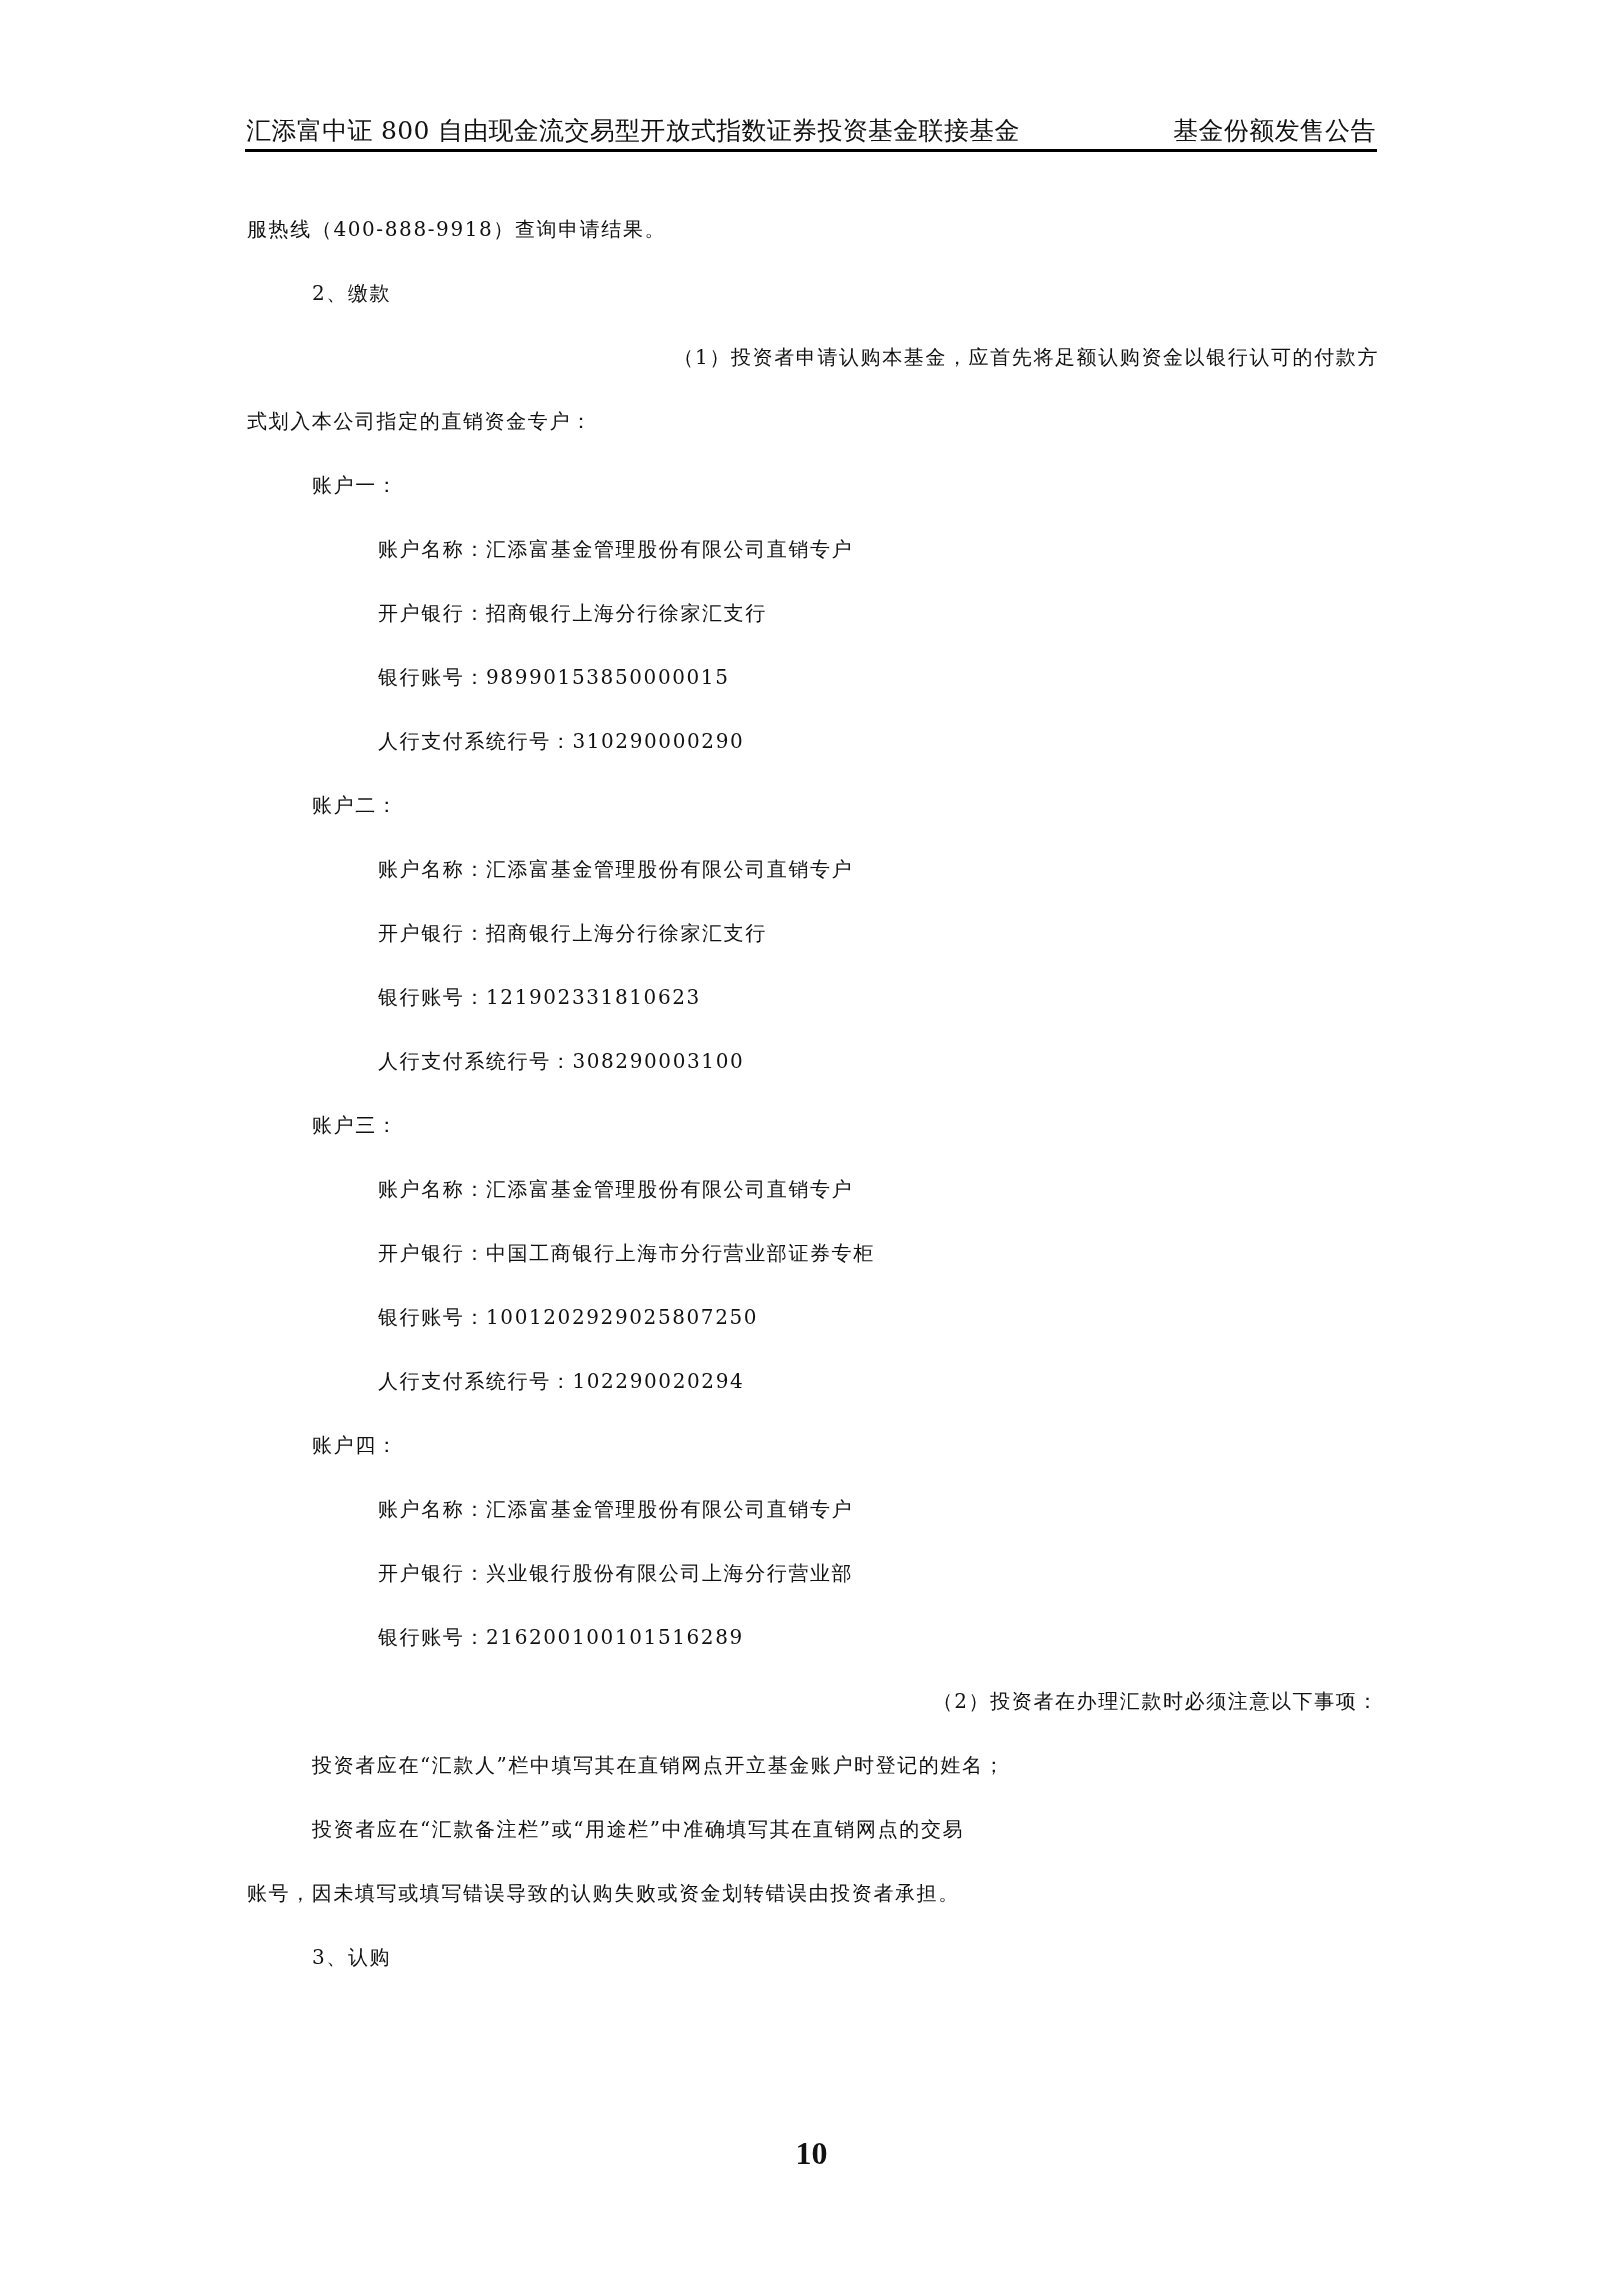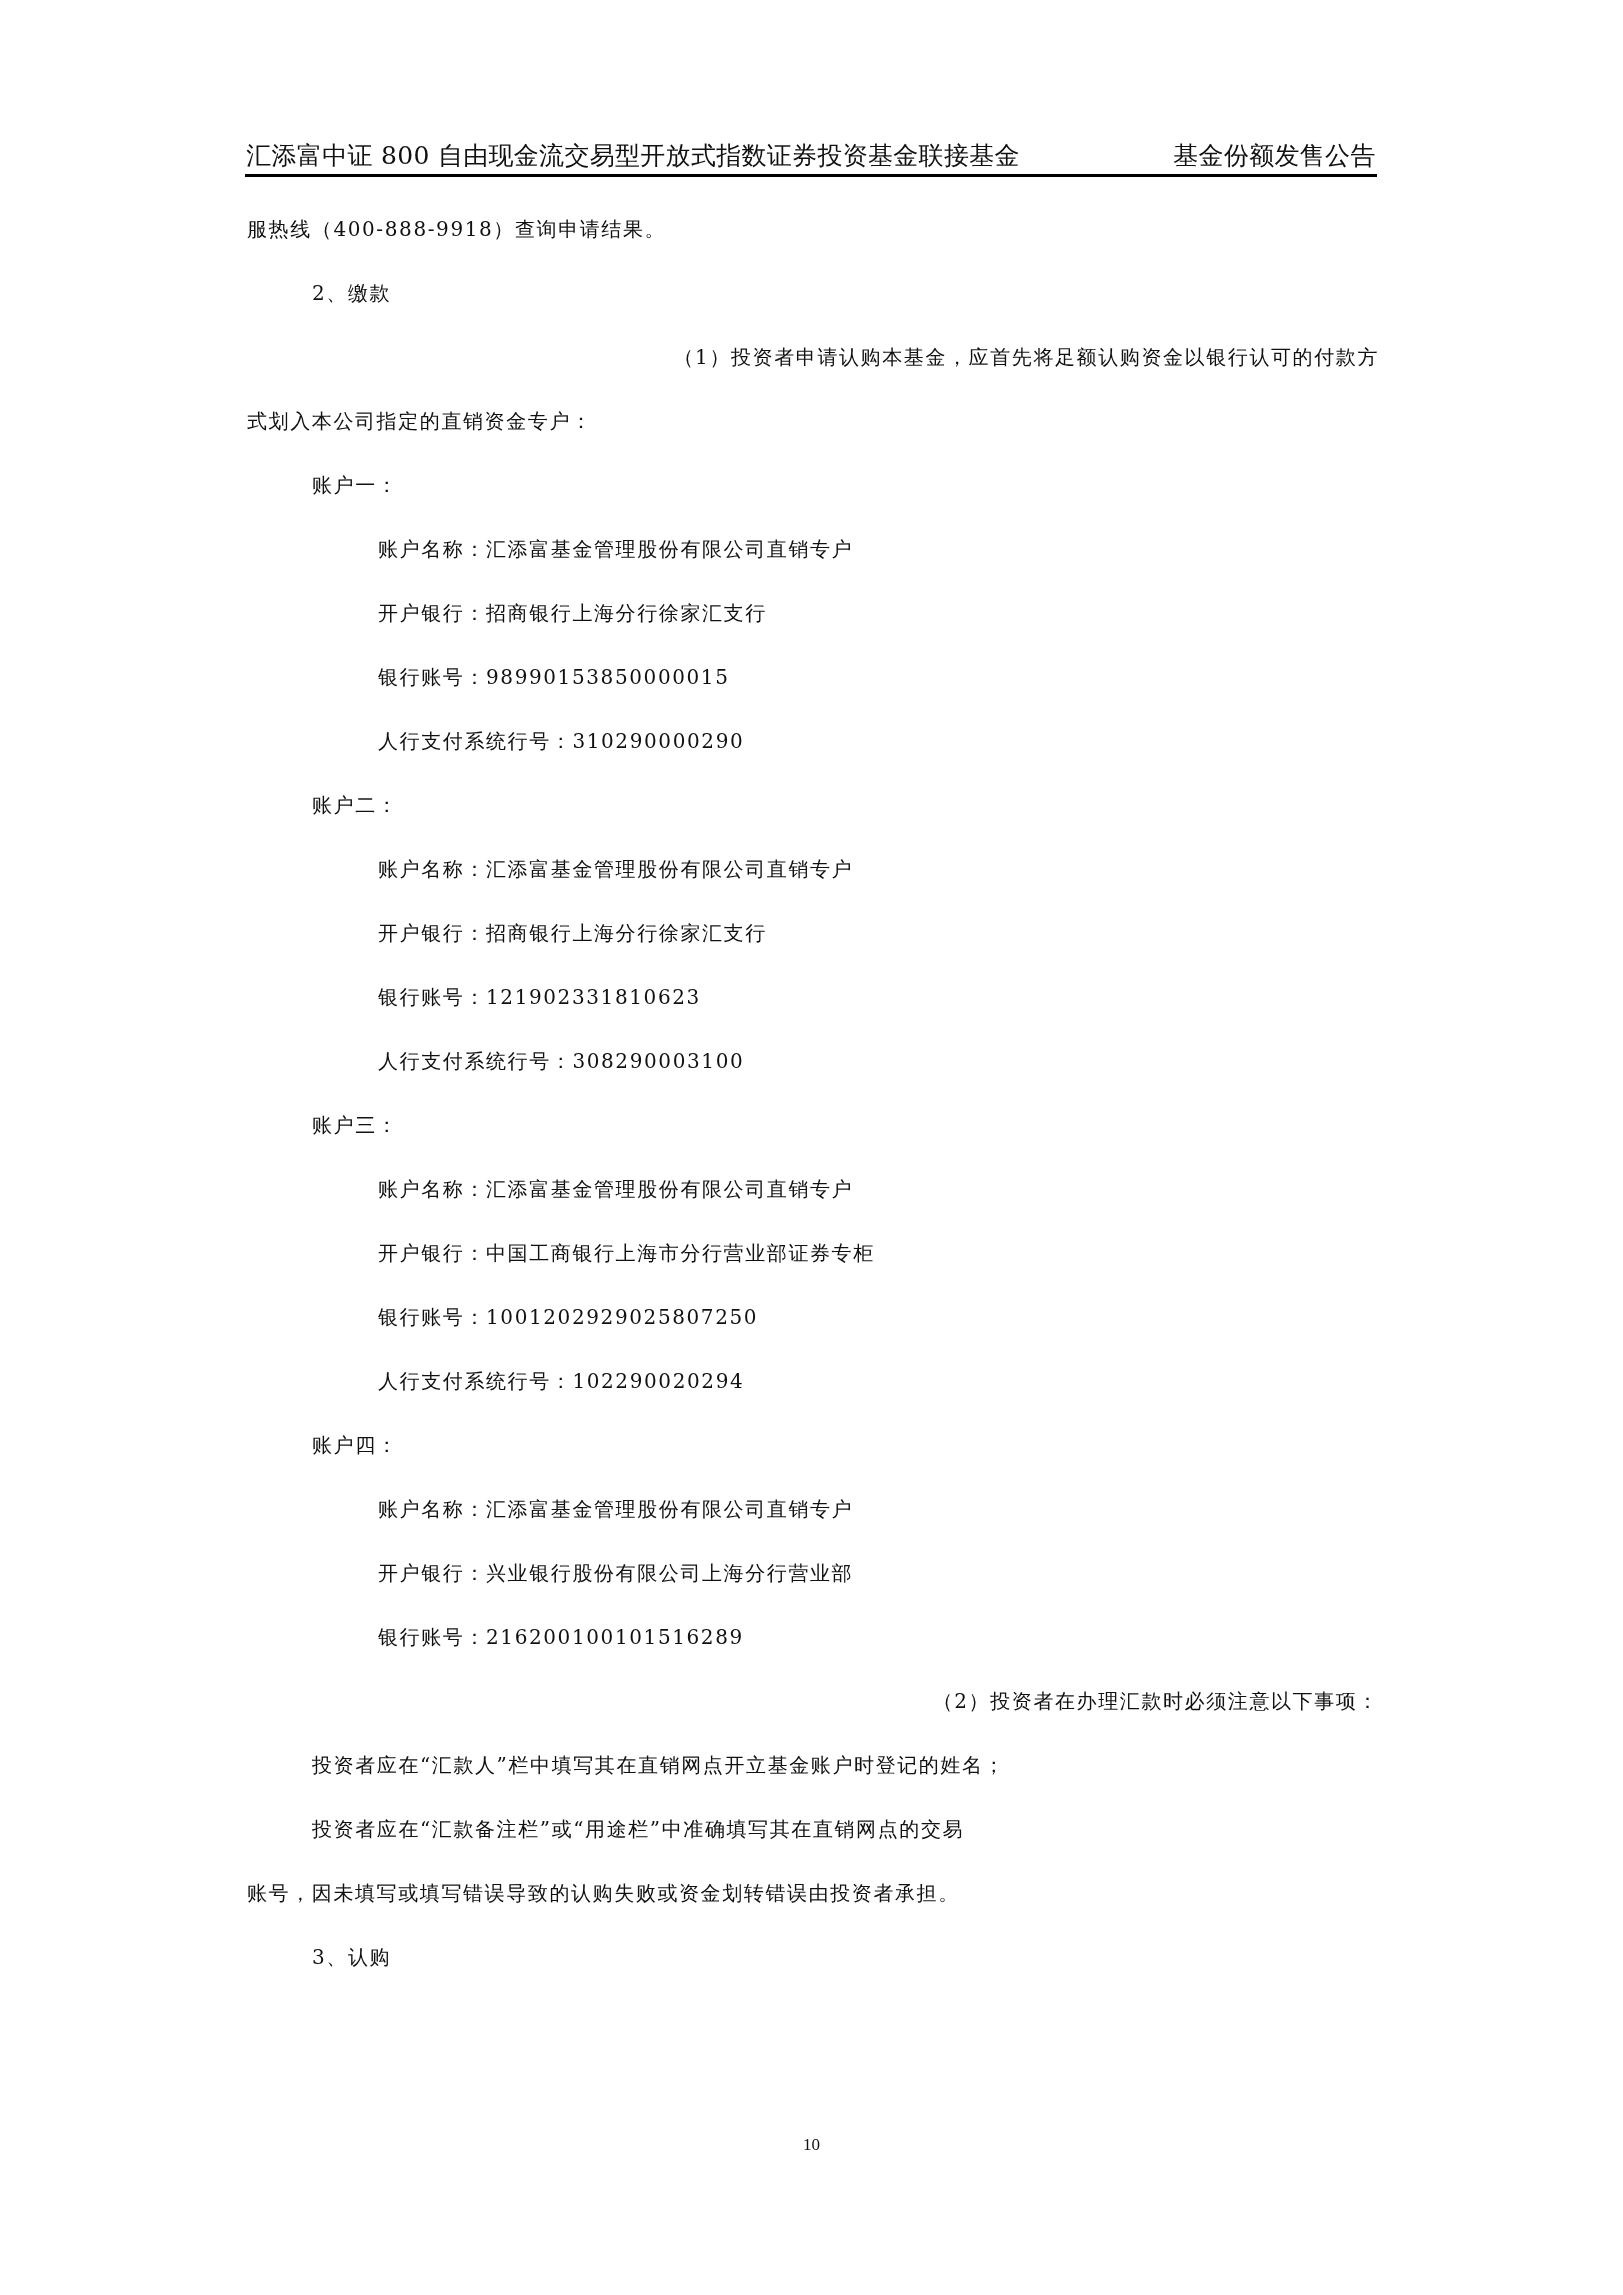--- a/index.html
+++ b/index.html
@@ -2,21 +2,21 @@
 <html style="font-size:10.5px"><head>
 <meta charset="utf-8">
 <style>
   html, body { margin: 0; padding: 0; background: #ffffff; }
   body {
     width: 1623px; height: 2295px; position: relative; overflow: hidden;
     font-family: "DejaVu Serif", "Liberation Serif", serif;
     color: #111111;
   }
   .page-header {
-    position: absolute; left: 245px; top: 111px; width: 1132px; height: 41px; margin-top: 25px;
+    position: absolute; left: 245px; top: 111px; width: 1132px; height: 41px;
   }
   .header-left, .header-right {
     position: absolute; top: 5.2px; font-size: 25px; line-height: 29px; white-space: nowrap;
     letter-spacing: 0.3px;
   }
   .header-left { left: 1.3px; }
   .header-right { right: 1.3px; }
   .header-rule {
     position: absolute; left: 0; right: 0; top: 38px; height: 2.6px; background: #000000;
   }
@@ -25,21 +25,21 @@
   }
   .line {
     height: 64px; line-height: 42px; font-size: 20px; white-space: nowrap;
     letter-spacing: 1.6px;
   }
   .indent1 { padding-left: 65px; }
   .indent-paren { padding-left: 56px; text-align: right; }
   .indent2 { padding-left: 131px; }
   .page-number {
     position: absolute; left: 0; width: 1623px; top: 2135px; text-align: center;
-    font-family: "Liberation Serif", "DejaVu Serif", serif; font-size: 17px; font-weight: normal;
+    font-family: "Liberation Serif", "DejaVu Serif", serif; font-size: 32px; font-weight: bold;
   }
 </style>
 </head>
 <body>
 
 <div class="page-header">
   <div class="header-left">汇添富中证 800 自由现金流交易型开放式指数证券投资基金联接基金</div>
   <div class="header-right">基金份额发售公告</div>
   <div class="header-rule"></div>
 </div>

